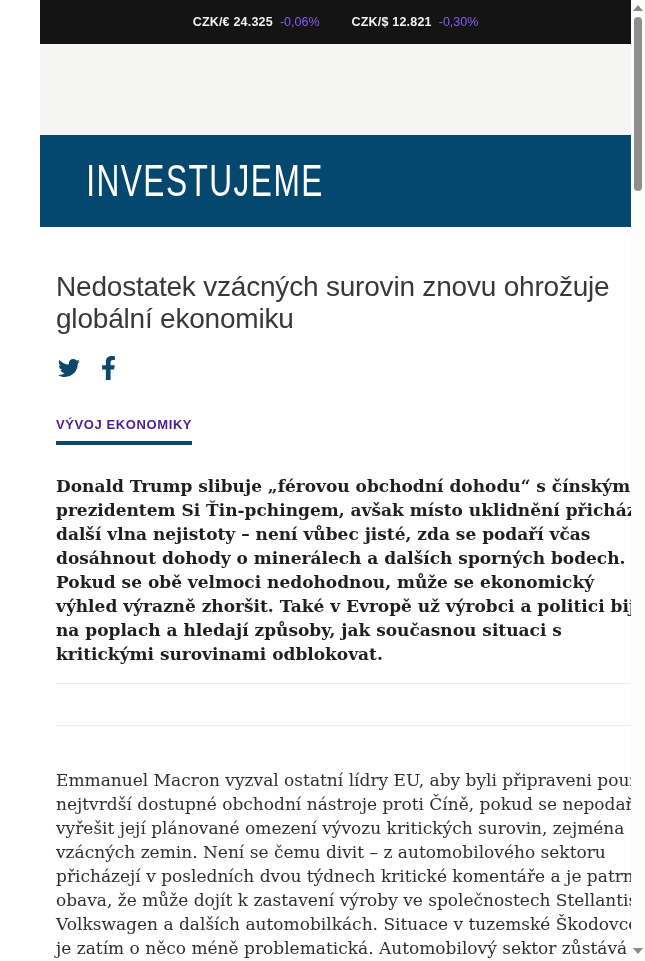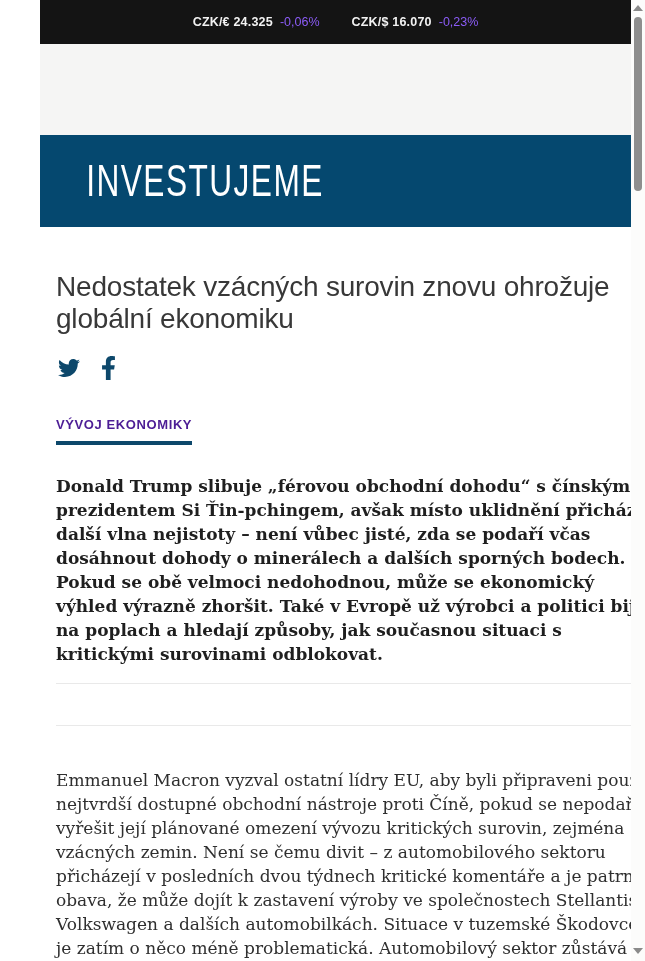--- a/index.html
+++ b/index.html
@@ -91,22 +91,22 @@
 <div class="viewport">
   <div class="content">
 
     <div class="topbar">
       <div class="ticker">
         <div class="rate">
           <span class="pairval">CZK/€ 24.325</span>
           <span class="change">-0,06%</span>
         </div>
         <div class="rate">
-          <span class="pairval">CZK/$ 16.070</span>
-          <span class="change">-0,23%</span>
+          <span class="pairval">CZK/$ 12.821</span>
+          <span class="change">-0,30%</span>
         </div>
       </div>
       <button class="hamburger" aria-label="menu">
         <span></span>
           <span></span>
           <span></span>
       </button>
     </div>
 
     <div class="adgap"></div>

